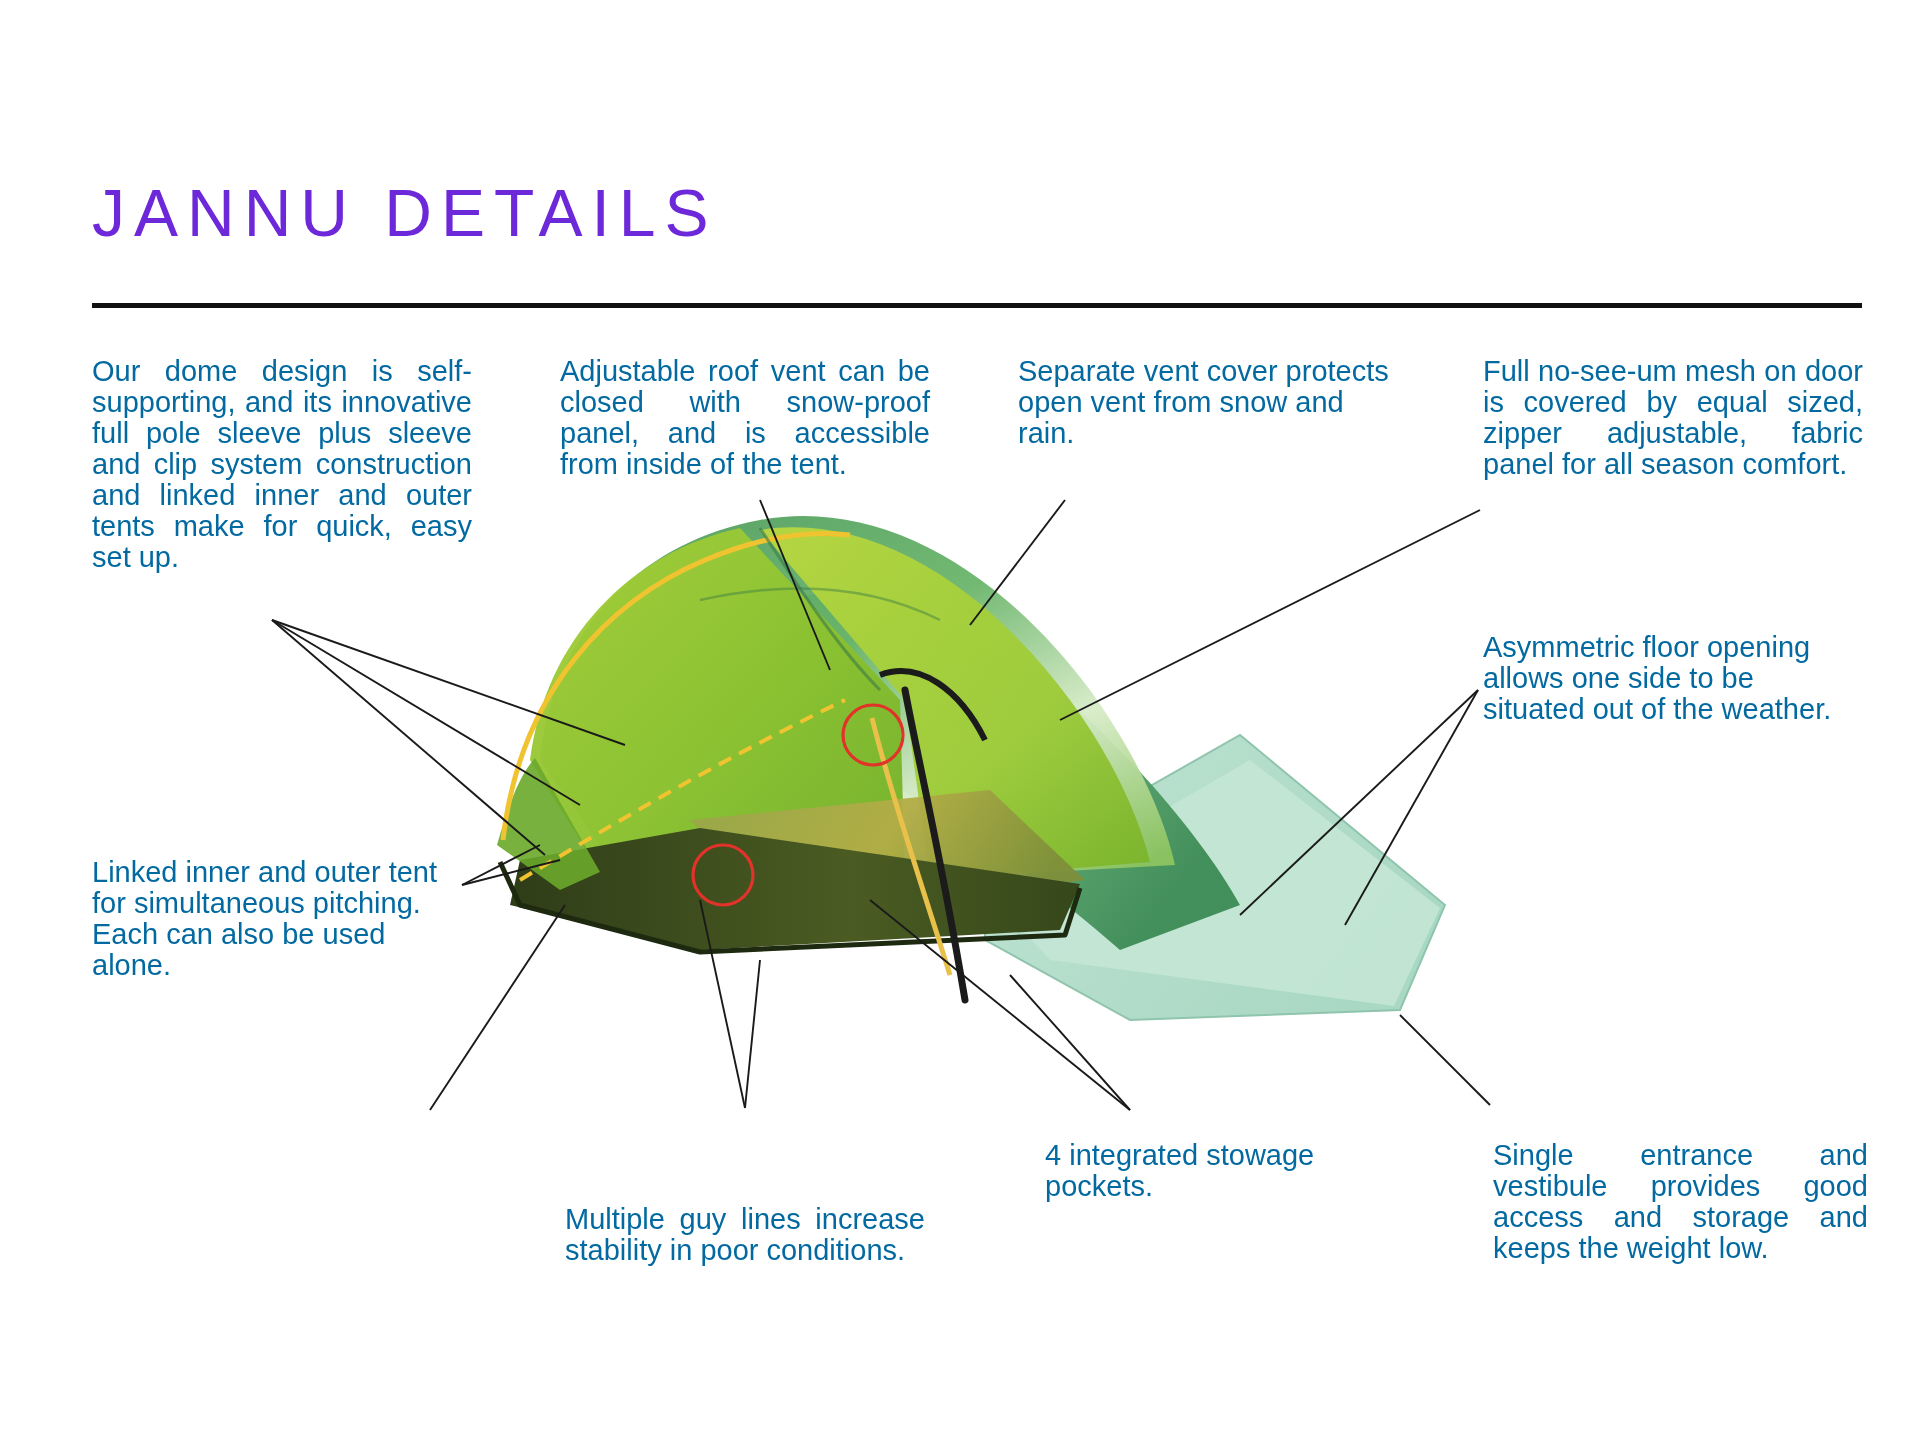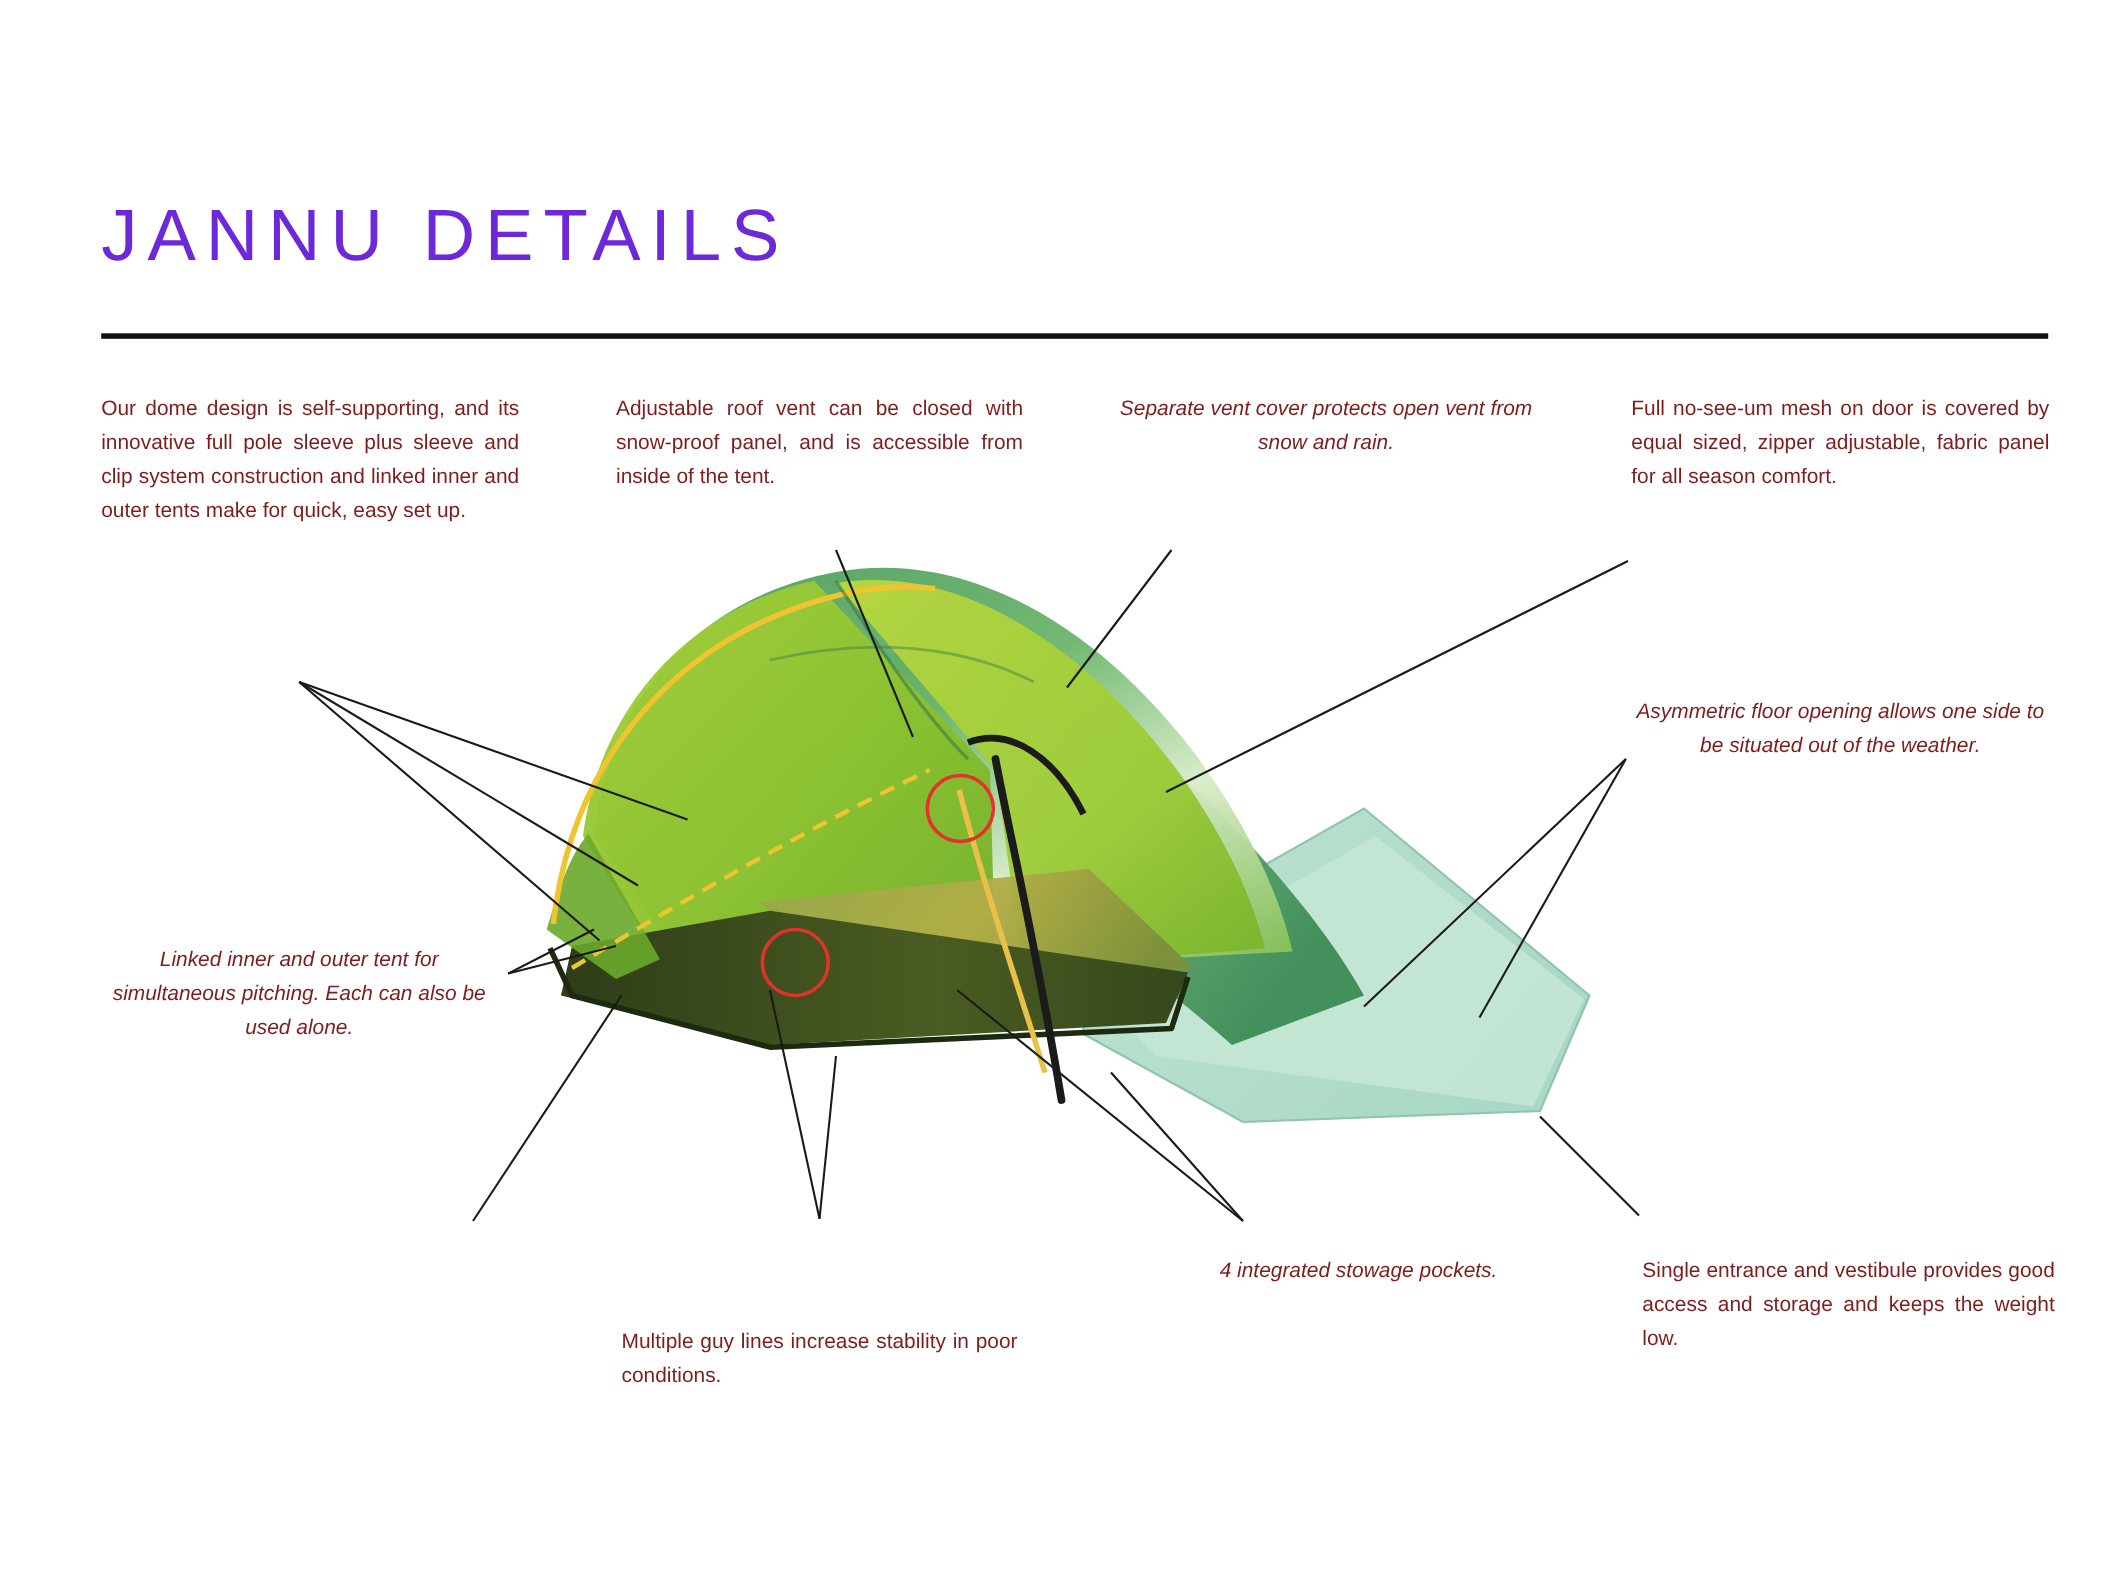--- a/index.html
+++ b/index.html
@@ -34,28 +34,28 @@
   #title-rule {
     position: absolute;
     left: 92px;
     top: 303px;
     width: 1770px;
     height: 5px;
     background: #111111;
   }
   .callout {
     position: absolute;
-    font-size: 19px;
+    font-size: 29px;
     line-height: 31px;
-    color: #7f1d1d;
+    color: #0369a1;
     text-align: justify;
     text-justify: inter-word;
     hyphens: manual;
   }
-  .callout.noj { text-align: center; font-style: italic; }
+  .callout.noj { text-align: left; }
 
   
   #c-dome        { left: 92px;   top: 356px;  width: 380px; }
   #c-roofvent    { left: 560px;  top: 356px;  width: 370px; }
   #c-ventcover   { left: 1018px; top: 356px;  width: 375px; }
   #c-mesh        { left: 1483px; top: 356px;  width: 380px; }
   #c-asym        { left: 1483px; top: 632px;  width: 380px; }
   #c-linked      { left: 92px;   top: 857px;  width: 360px; }
   #c-bathtub     { left: 92px;   top: 1140px; width: 360px; }
   #c-guylines    { left: 565px;  top: 1204px; width: 360px; }

